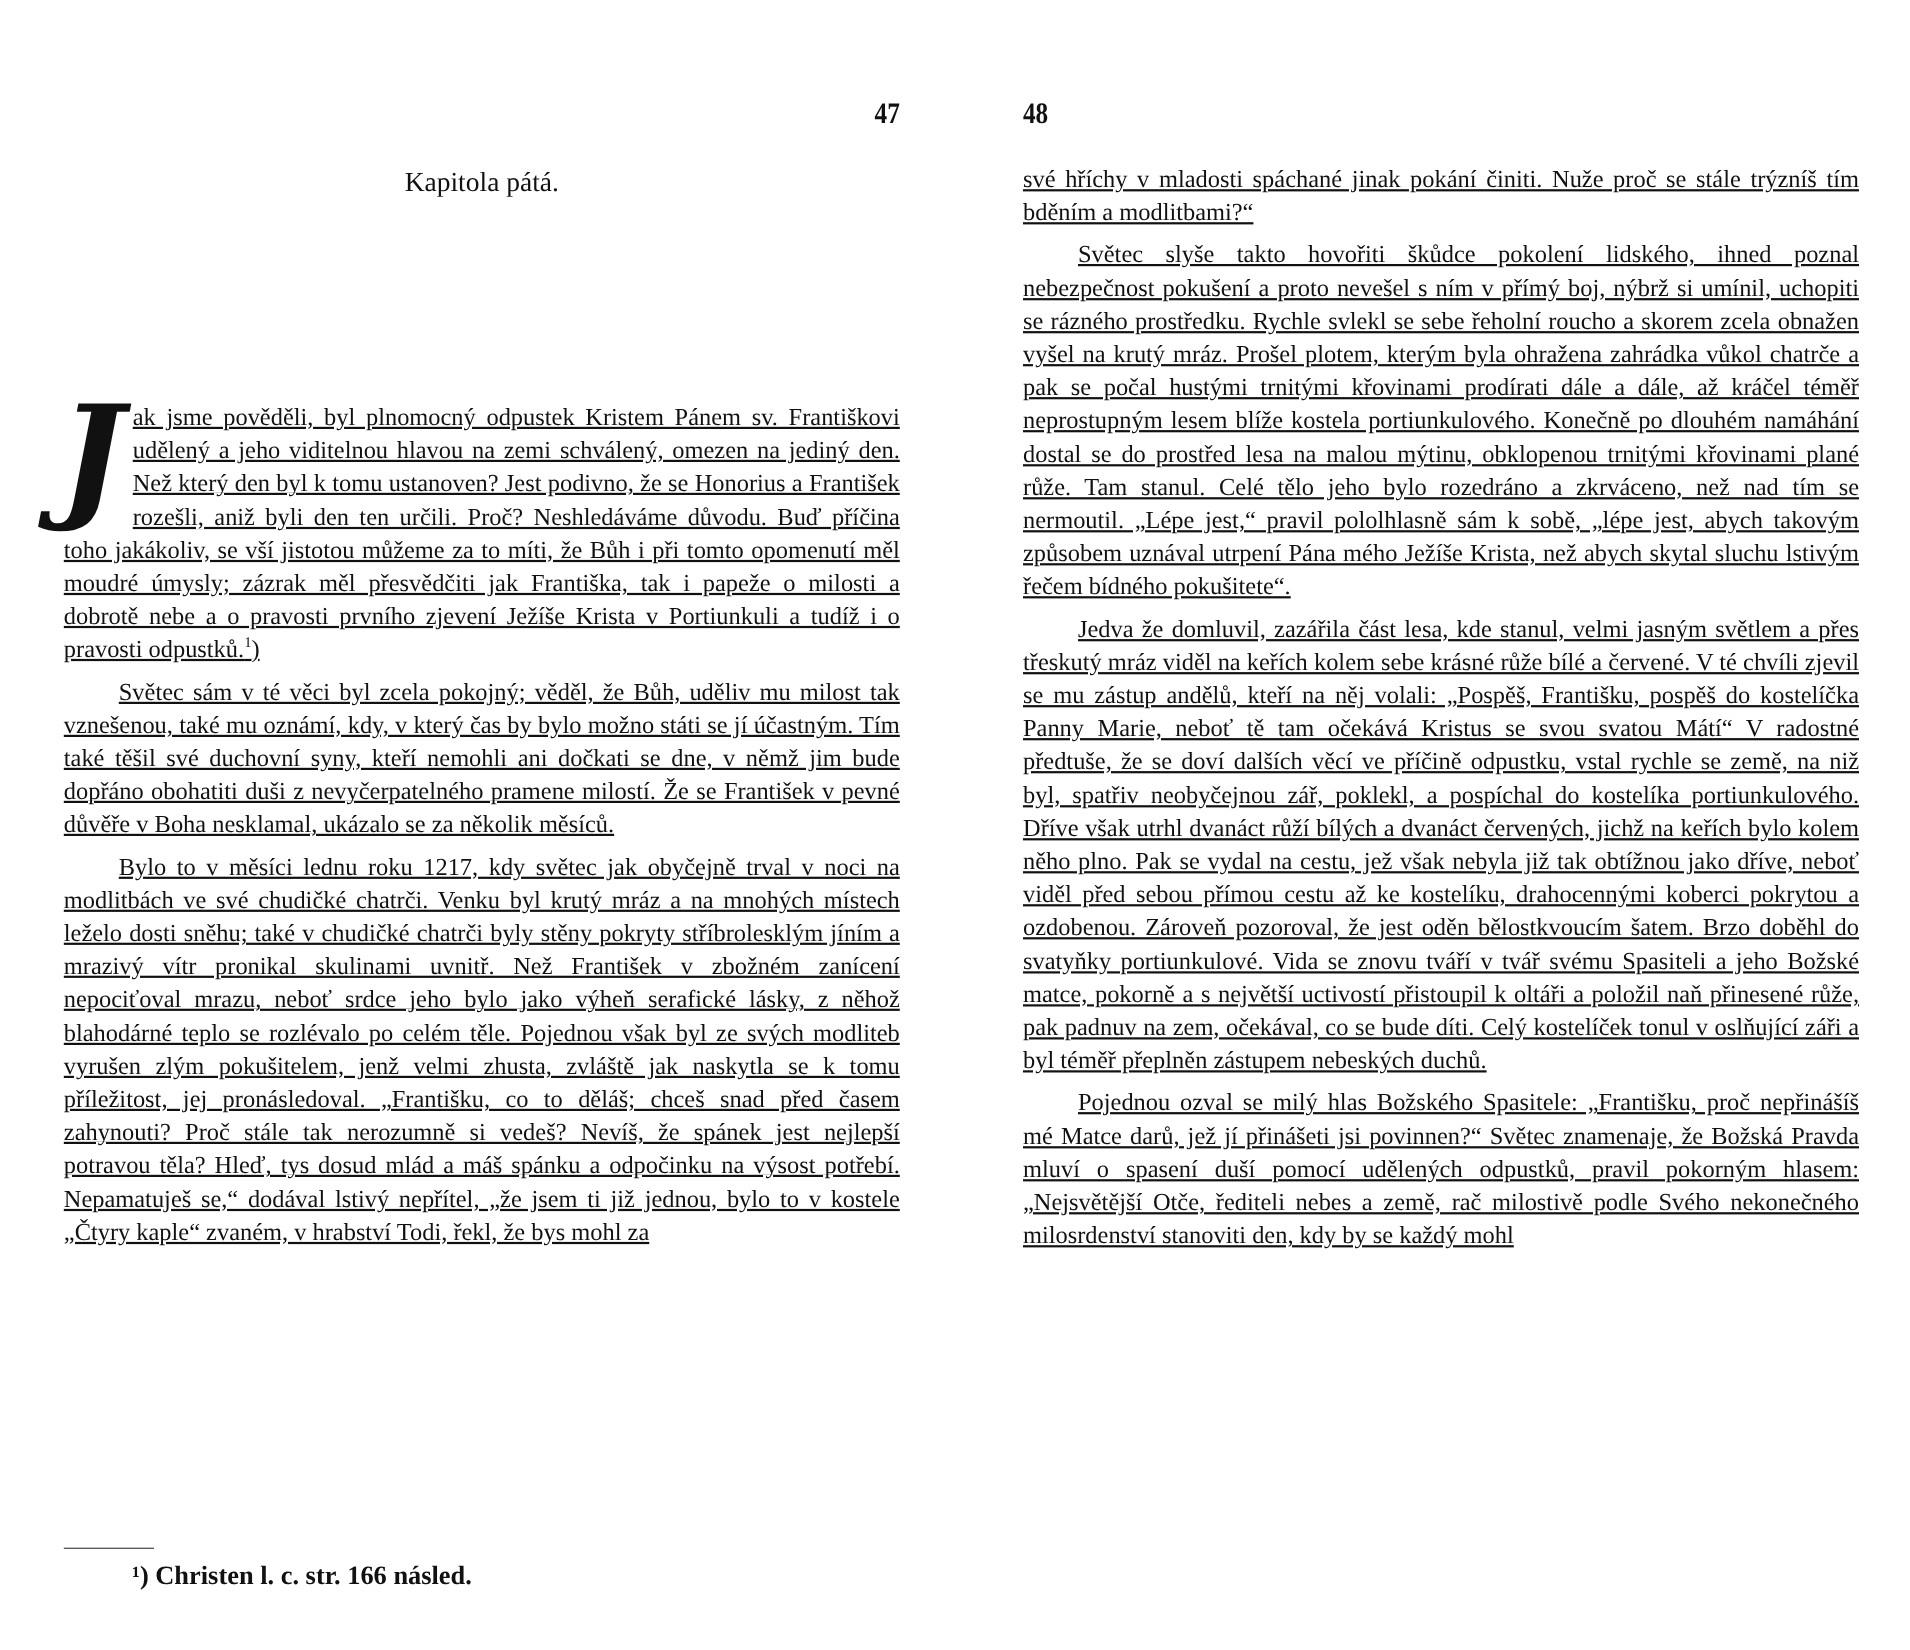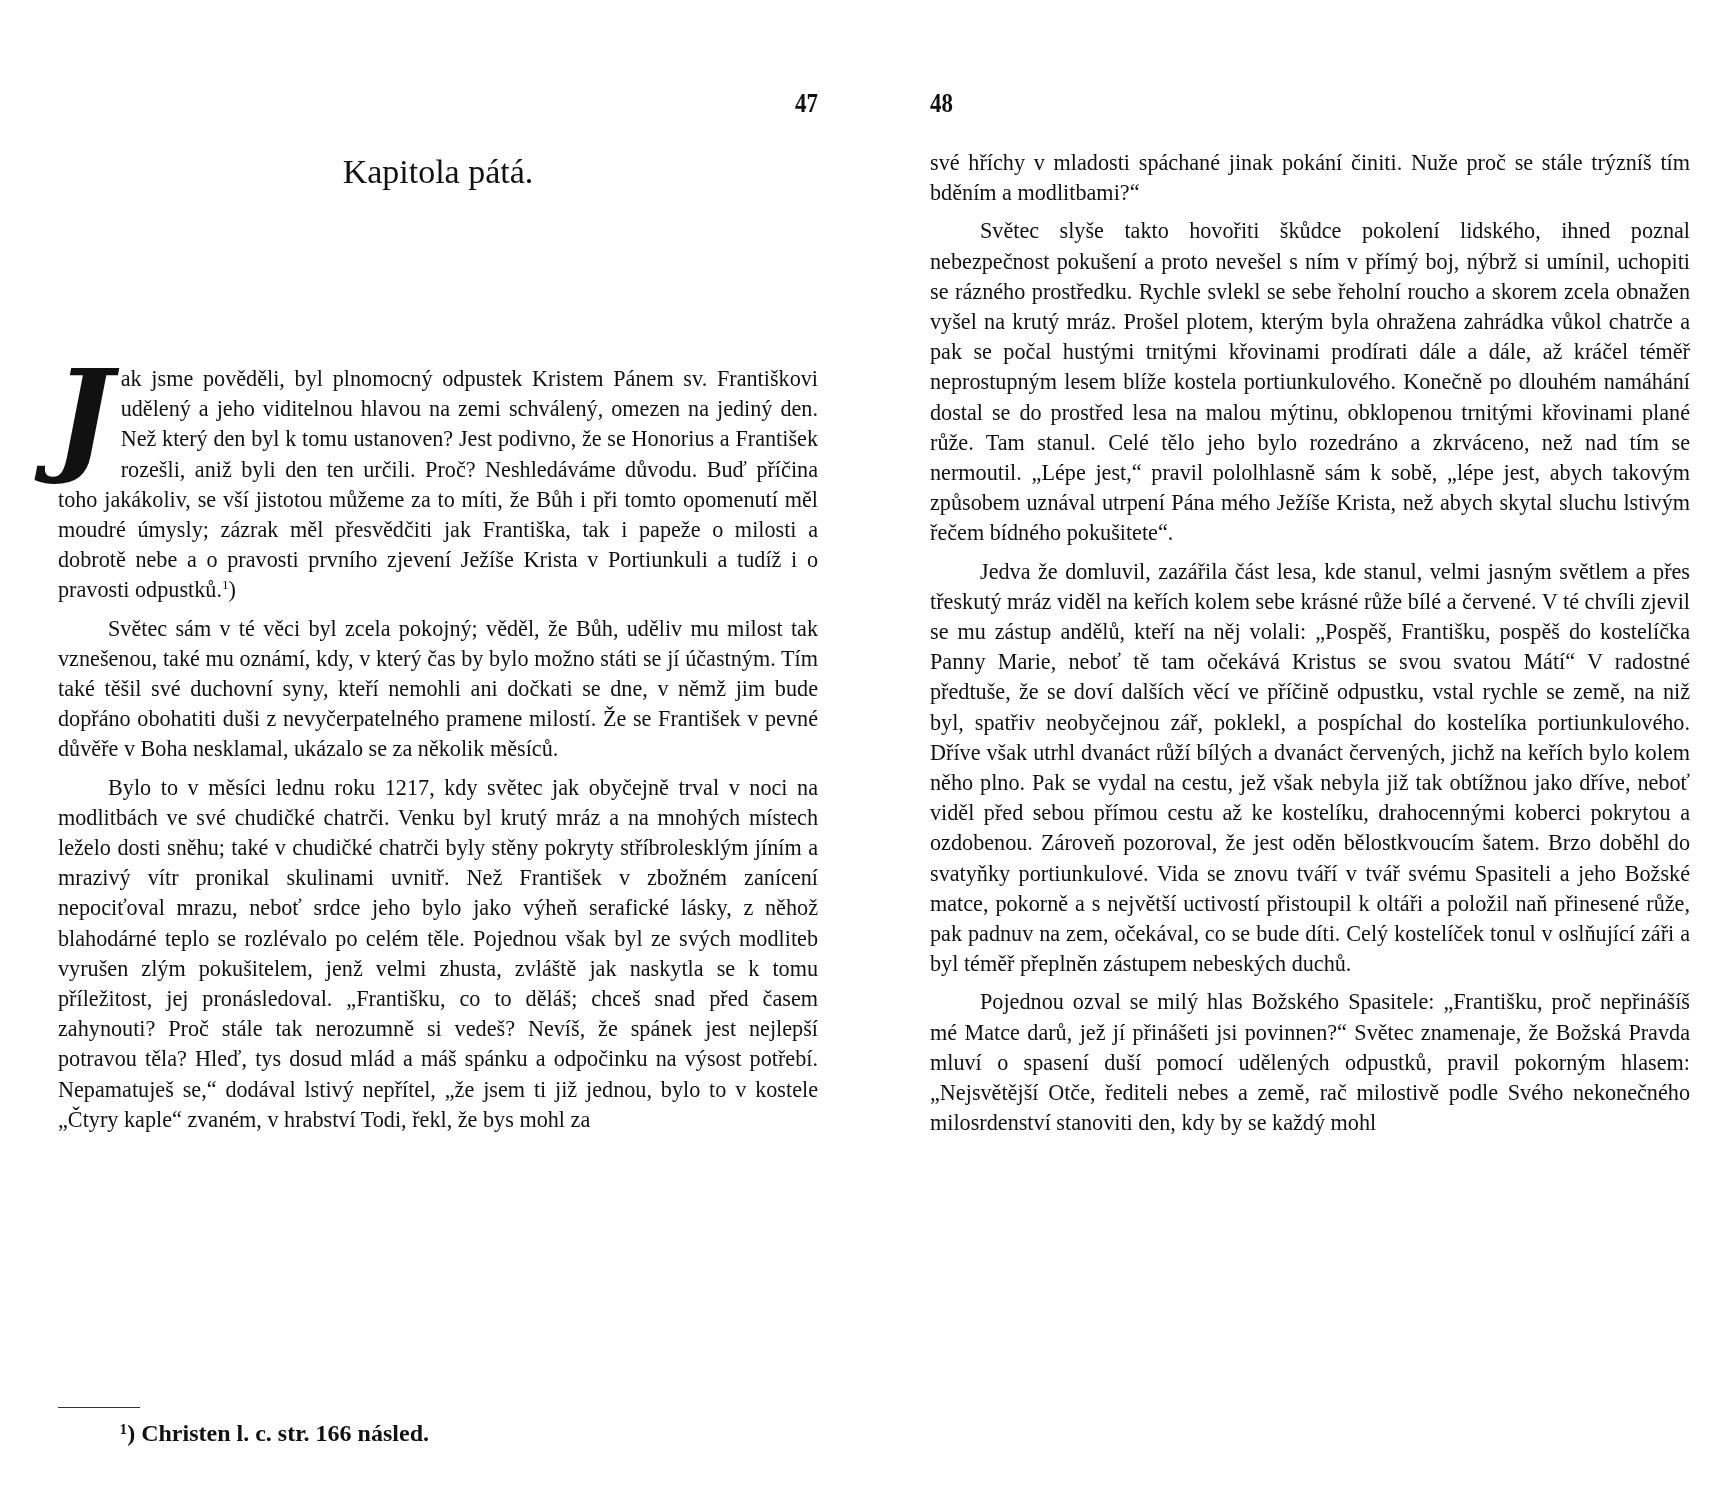--- a/index.html
+++ b/index.html
@@ -6,27 +6,27 @@
   body { width: 1736px; height: 1500px; position: relative; overflow: hidden;
          font-family: "Liberation Serif", "DejaVu Serif", serif; color: #111; }
   .page { position: absolute; top: 0; height: 1500px; }
   #page-left { left: 58px; width: 760px; }
   #page-right { left: 930px; width: 760px; }
   .page-number { position: absolute; top: 88px; font-size: 27px; font-weight: bold;
                  transform: scaleX(0.85); transform-origin: left top; }
   #page-left .page-number { right: 0; transform-origin: right top; }
   #page-right .page-number { left: 0; }
   .chapter-label { position: absolute; top: 153px; left: 0; width: 760px; text-align: center;
-                   font-size: 34px; }
+                   font-size: 25px; }
   .chapter-title { position: absolute; top: 220px; left: 0; width: 760px; text-align: center;
                    font-family: "Liberation Sans", "DejaVu Sans", sans-serif; font-size: 31px;
                    line-height: 40px; letter-spacing: 0.3px; }
   .chapter-year { position: absolute; top: 305px; left: 0; width: 760px; text-align: center; font-size: 21px; }
   .text-block { position: absolute; left: 0; width: 760px; font-size: 22.2px; line-height: 30.2px;
-                text-align: justify; }
+                text-align: justify; text-decoration: underline; }
   .para { margin: 0 0 8px 0; text-indent: 50px; }
   .para.first { text-indent: 0; }
   .drop-cap { float: left; font-size: 124px; line-height: 98px; height: 104px; margin: 2px 8px 0 -4px;
               font-family: "DejaVu Serif", serif; font-weight: bold; font-style: italic; }
   #left-body { top: 364px; }
   #right-body { top: 148px; }
   .footnote-rule { position: absolute; top: 1407px; left: 0; width: 82px; border-top: 1px solid #333; }
   .footnote { position: absolute; top: 1420px; left: 62px; font-size: 24px; font-weight: bold; }
   sup { font-size: 60%; line-height: 0; }
 </style>

